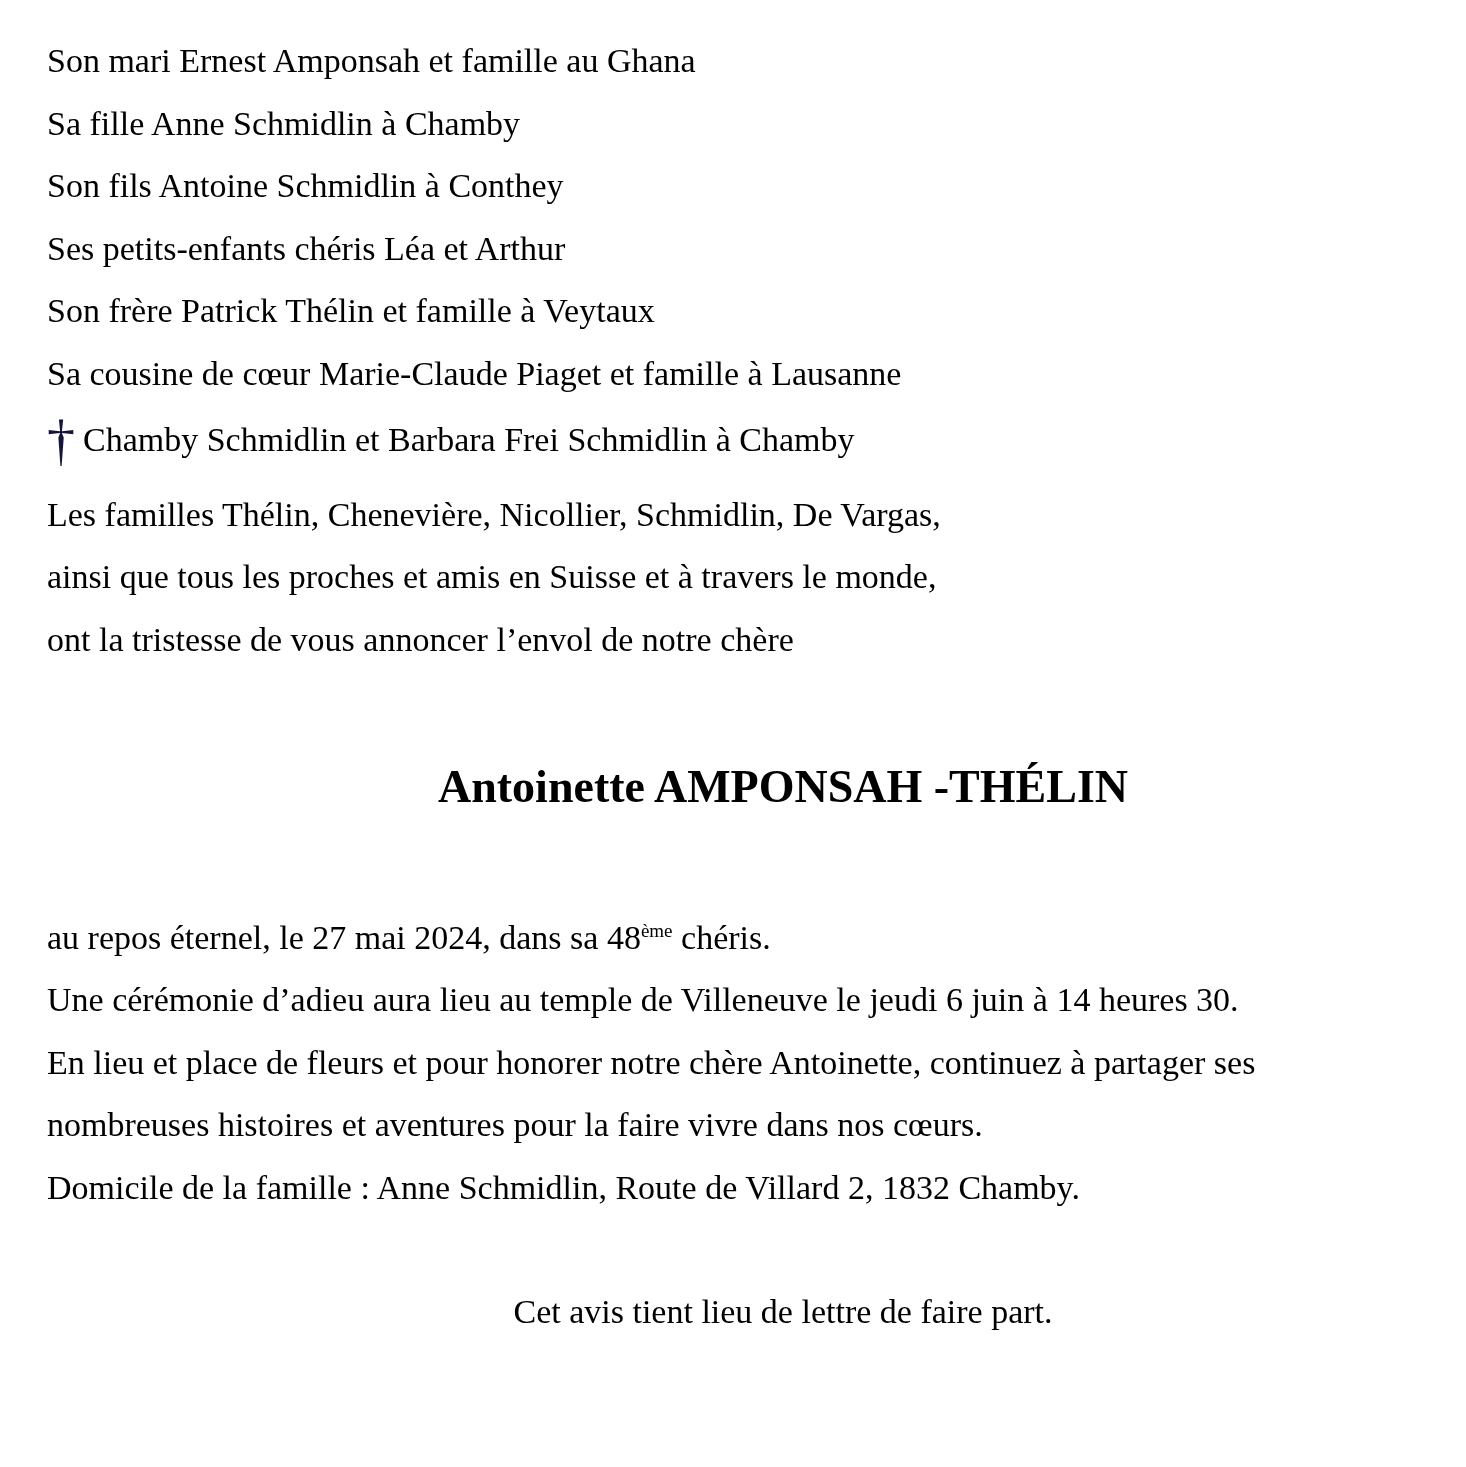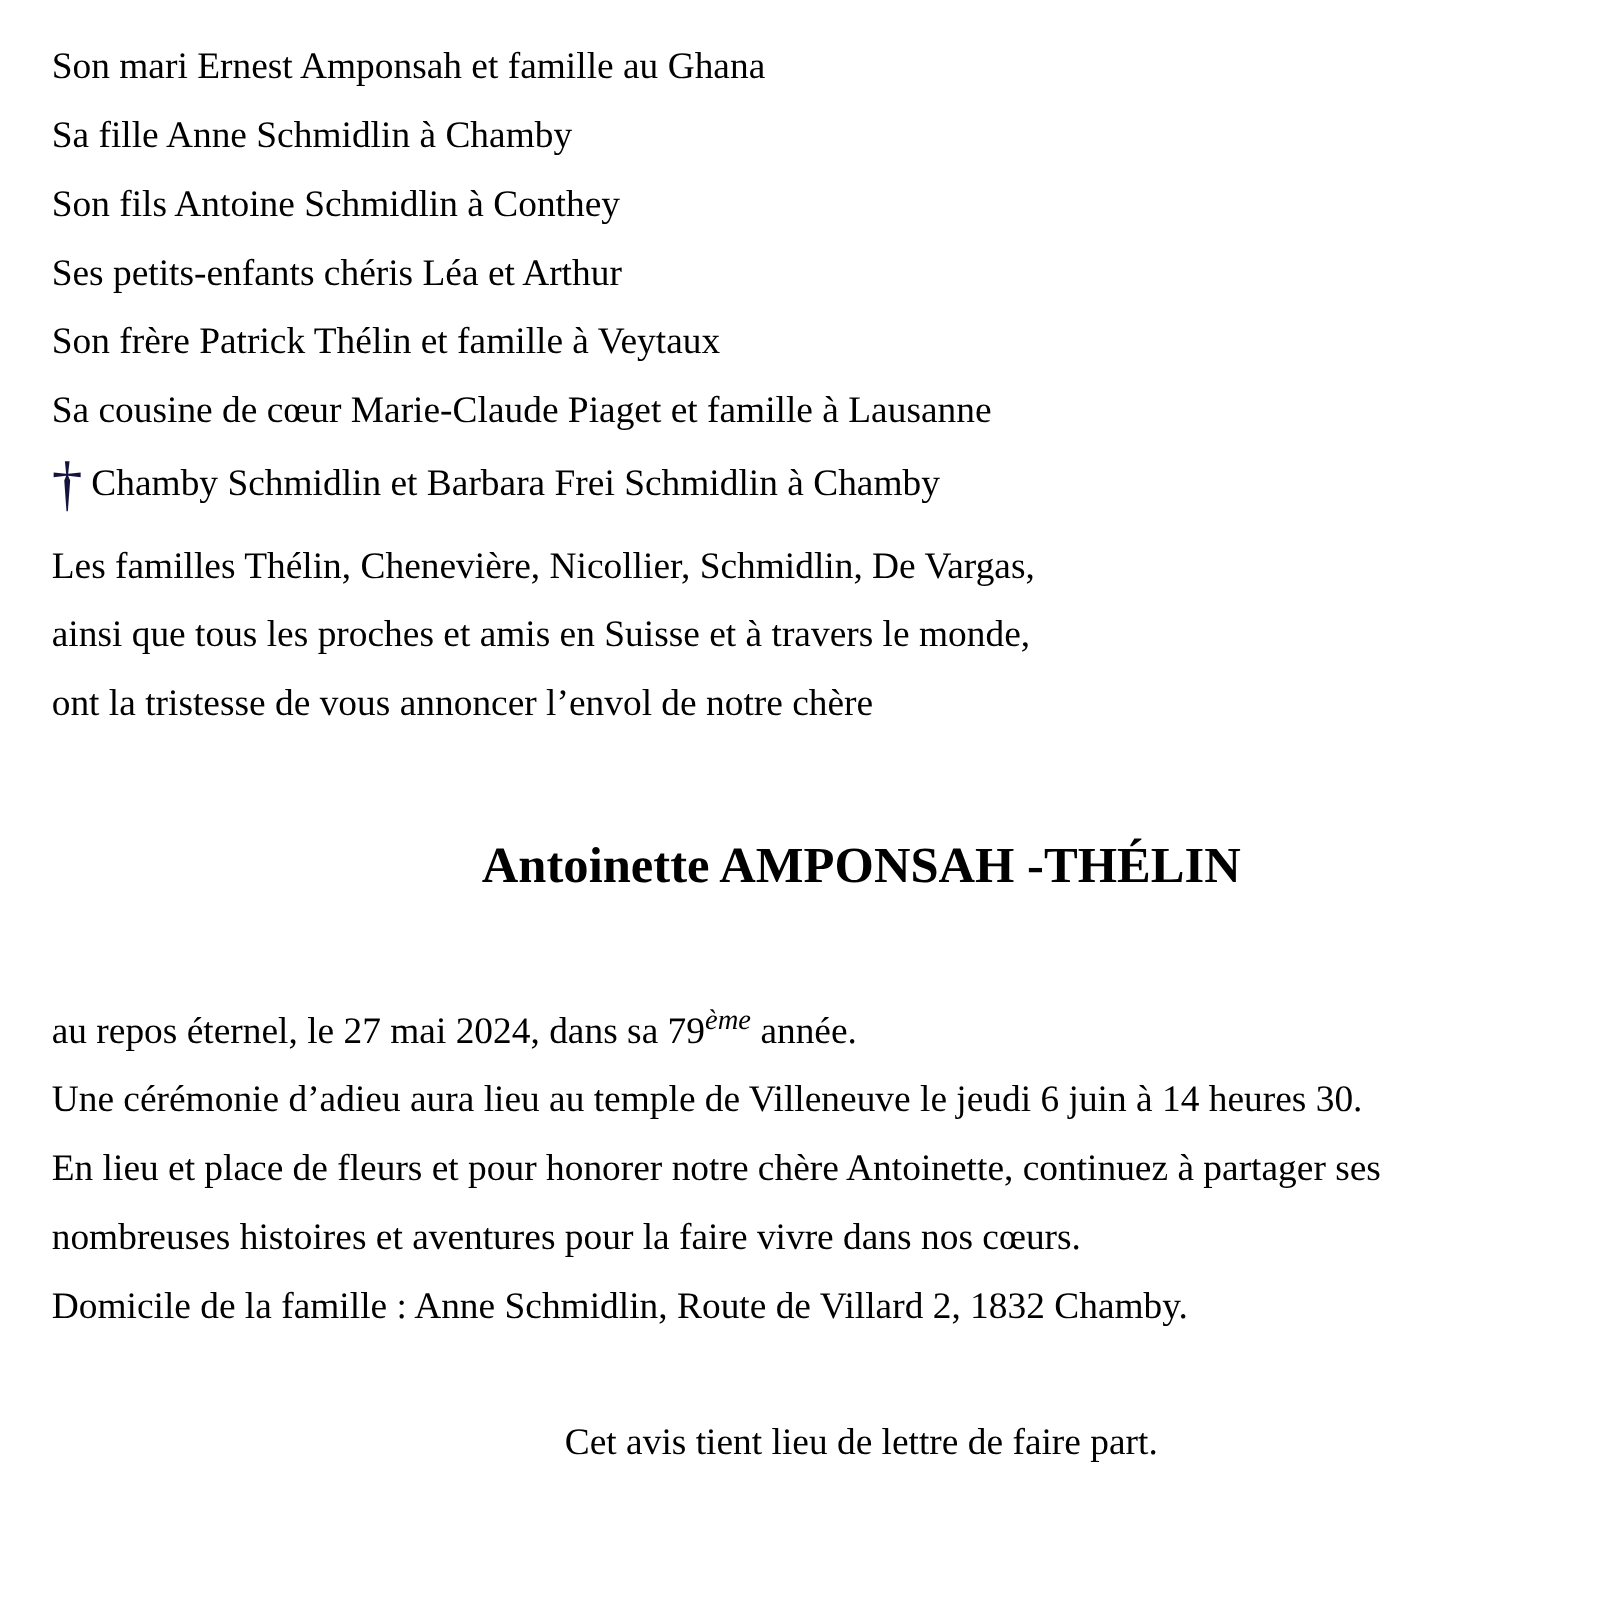--- a/index.html
+++ b/index.html
@@ -43,23 +43,22 @@
     font-weight: bold;
     font-size: 46px;
     text-align: center;
     margin-top: 85px !important;
     line-height: 60px;
   }
   .death-para {
     margin-top: 88px !important;
   }
   sup.ord {
-    font-size: 26px;
+    font-size: 19px;
     line-height: 0;
-    font-style: italic;
   }
   .closing {
     text-align: center;
     margin-top: 62px !important;
   }
 </style>
 </head>
 <body>
 
 <div class="doc">
@@ -75,21 +74,21 @@
     <p class="dagger-line">
       <span class="dagger" style="color: rgb(20, 20, 60);">†</span><span>Chamby Schmidlin et Barbara Frei Schmidlin à Chamby</span>
     </p>
 
     <p>Les familles Thélin, Chenevière, Nicollier, Schmidlin, De Vargas,</p>
     <p>ainsi que tous les proches et amis en Suisse et à travers le monde,</p>
     <p>ont la tristesse de vous annoncer l’envol de notre chère</p>
 
     <p class="title">Antoinette AMPONSAH -THÉLIN</p>
 
-    <p class="death-para"><span>au repos éternel, le 27 mai 2024, dans sa 79</span><sup class="ord">ème</sup><span> année.</span></p>
+    <p class="death-para"><span>au repos éternel, le 27 mai 2024, dans sa 48</span><sup class="ord">ème</sup><span> chéris.</span></p>
 
     <p>Une cérémonie d’adieu aura lieu au temple de Villeneuve le jeudi 6 juin à 14 heures 30.</p>
     <p>En lieu et place de fleurs et pour honorer notre chère Antoinette, continuez à partager ses</p>
     <p>nombreuses histoires et aventures pour la faire vivre dans nos cœurs.</p>
     <p>Domicile de la famille : Anne Schmidlin, Route de Villard 2, 1832 Chamby.</p>
 
     <p class="closing">Cet avis tient lieu de lettre de faire part.</p>
 
   </div>
 </div>

